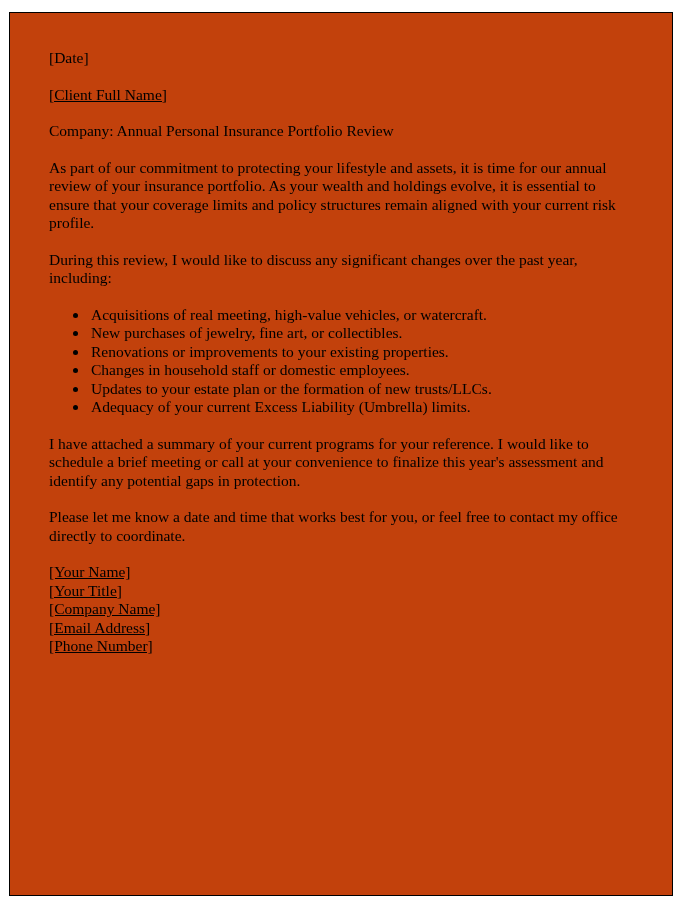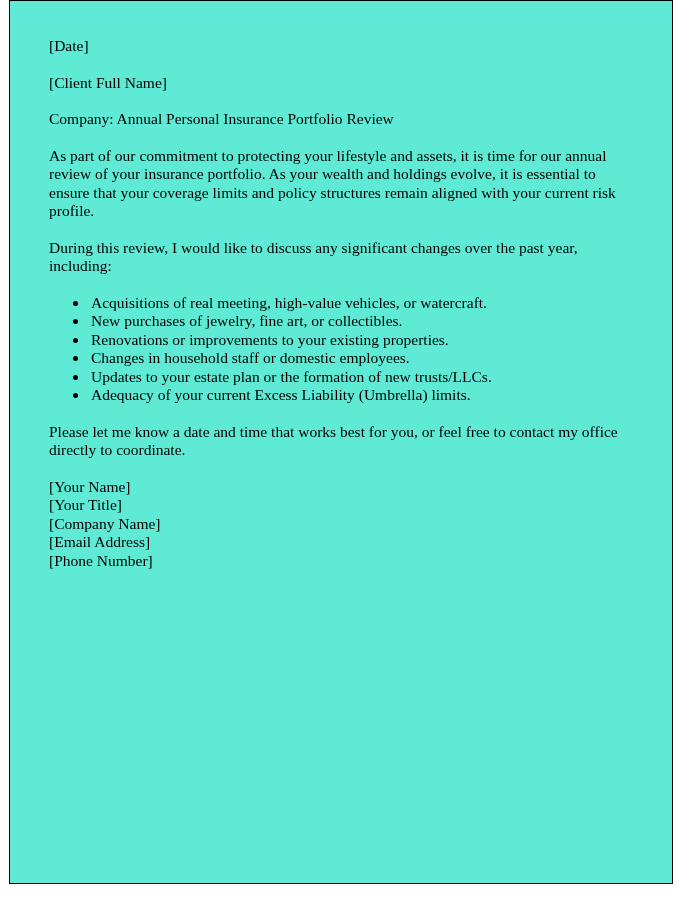--- a/index.html
+++ b/index.html
@@ -8,40 +8,41 @@
     background: #ffffff;
   }
   body {
     width: 700px;
     height: 900px;
     font-family: "Liberation Serif", "DejaVu Serif", serif;
     color: #000000;
   }
   .page {
     box-sizing: border-box;
-    margin: 0 9px;
+    margin: 12px 9px;
     width: 664px;
     height: 884px;
     border: 1px solid #000000;
     padding: 36px 44px 30px 39px;
-    background: #5eead4;
+    background: #c2410c;
     overflow: hidden;
   }
   .line, p, li {
     font-size: 15.5px;
     line-height: 18.5px;
   }
   p {
     margin: 0 0 18px 0;
   }
   .block {
     margin: 0 0 18px 0;
   }
   .block .line {
     margin: 0;
+    text-decoration: underline;
   }
   ul.bullet-list {
     margin: 0 0 18px 0;
     padding: 0 0 0 40px;
     list-style-type: disc;
   }
   ul.bullet-list li {
     margin: 0;
     padding-left: 2px;
   }
@@ -66,20 +67,21 @@
 
   <ul class="bullet-list">
     <li>Acquisitions of real meeting, high-value vehicles, or watercraft.</li>
     <li>New purchases of jewelry, fine art, or collectibles.</li>
     <li>Renovations or improvements to your existing properties.</li>
     <li>Changes in household staff or domestic employees.</li>
     <li>Updates to your estate plan or the formation of new trusts/LLCs.</li>
     <li>Adequacy of your current Excess Liability (Umbrella) limits.</li>
   </ul>
 
+  <p>I have attached a summary of your current programs for your reference. I would like to schedule a brief meeting or call at your convenience to finalize this year's assessment and identify any potential gaps in protection.</p>
 
   <p>Please let me know a date and time that works best for you, or feel free to contact my office directly to coordinate.</p>
 
 
   <div class="block">
     <div class="line">[Your Name]</div>
     <div class="line">[Your Title]</div>
     <div class="line">[Company Name]</div>
     <div class="line">[Email Address]</div>
     <div class="line">[Phone Number]</div>

